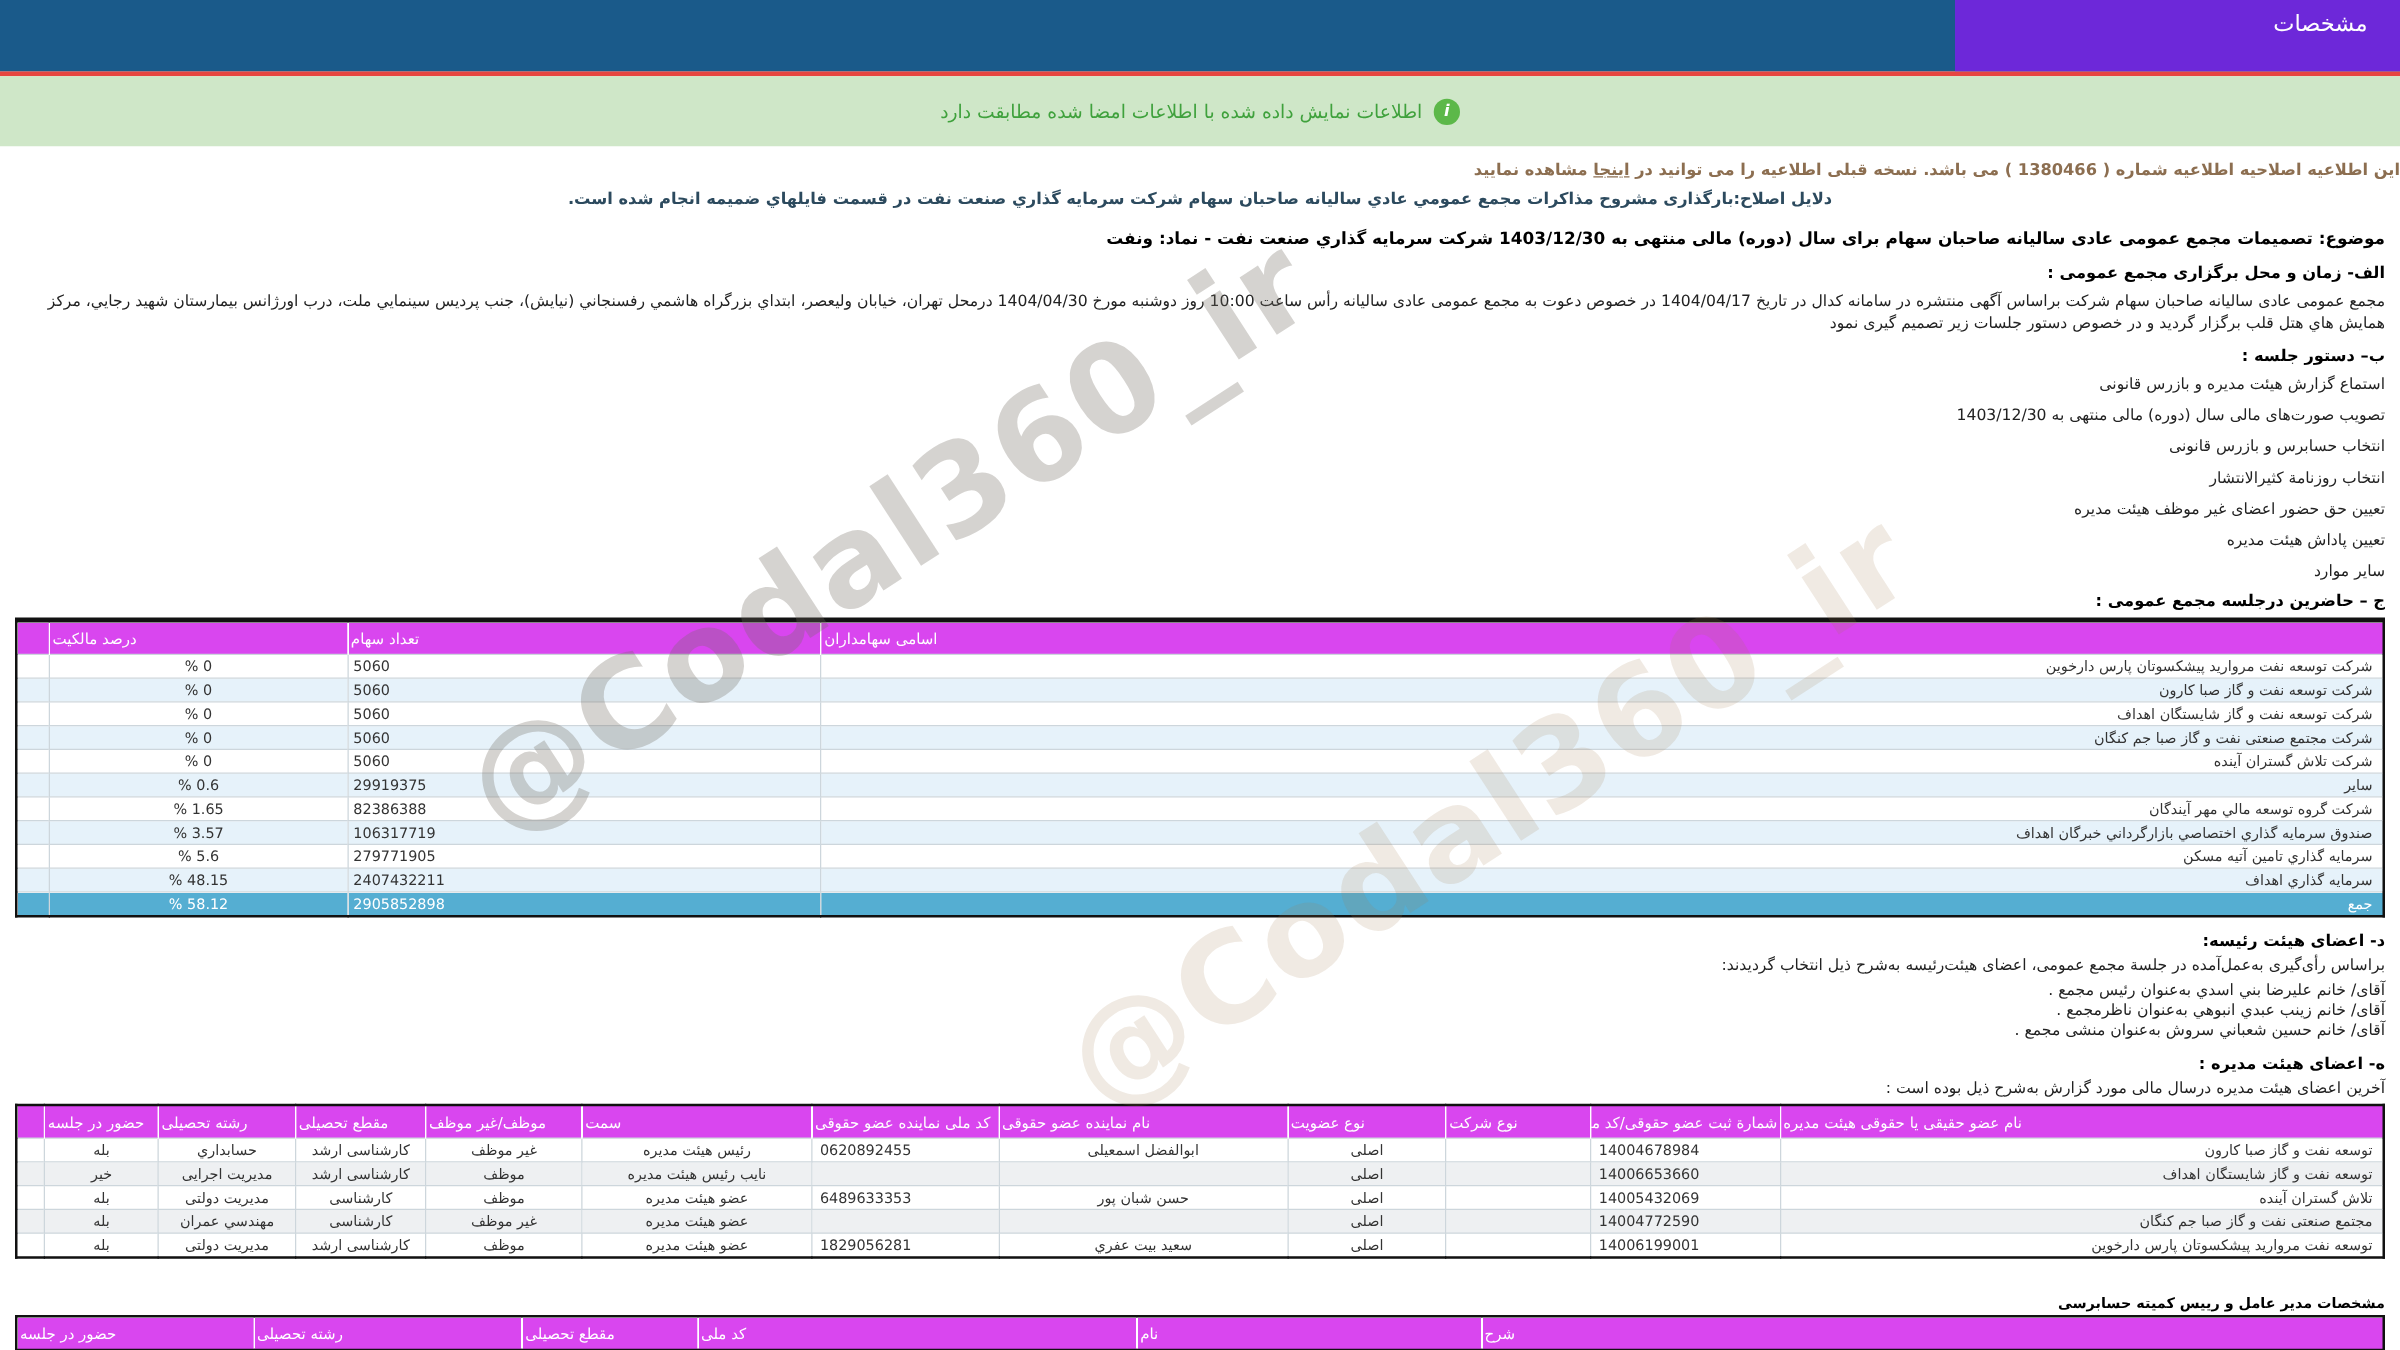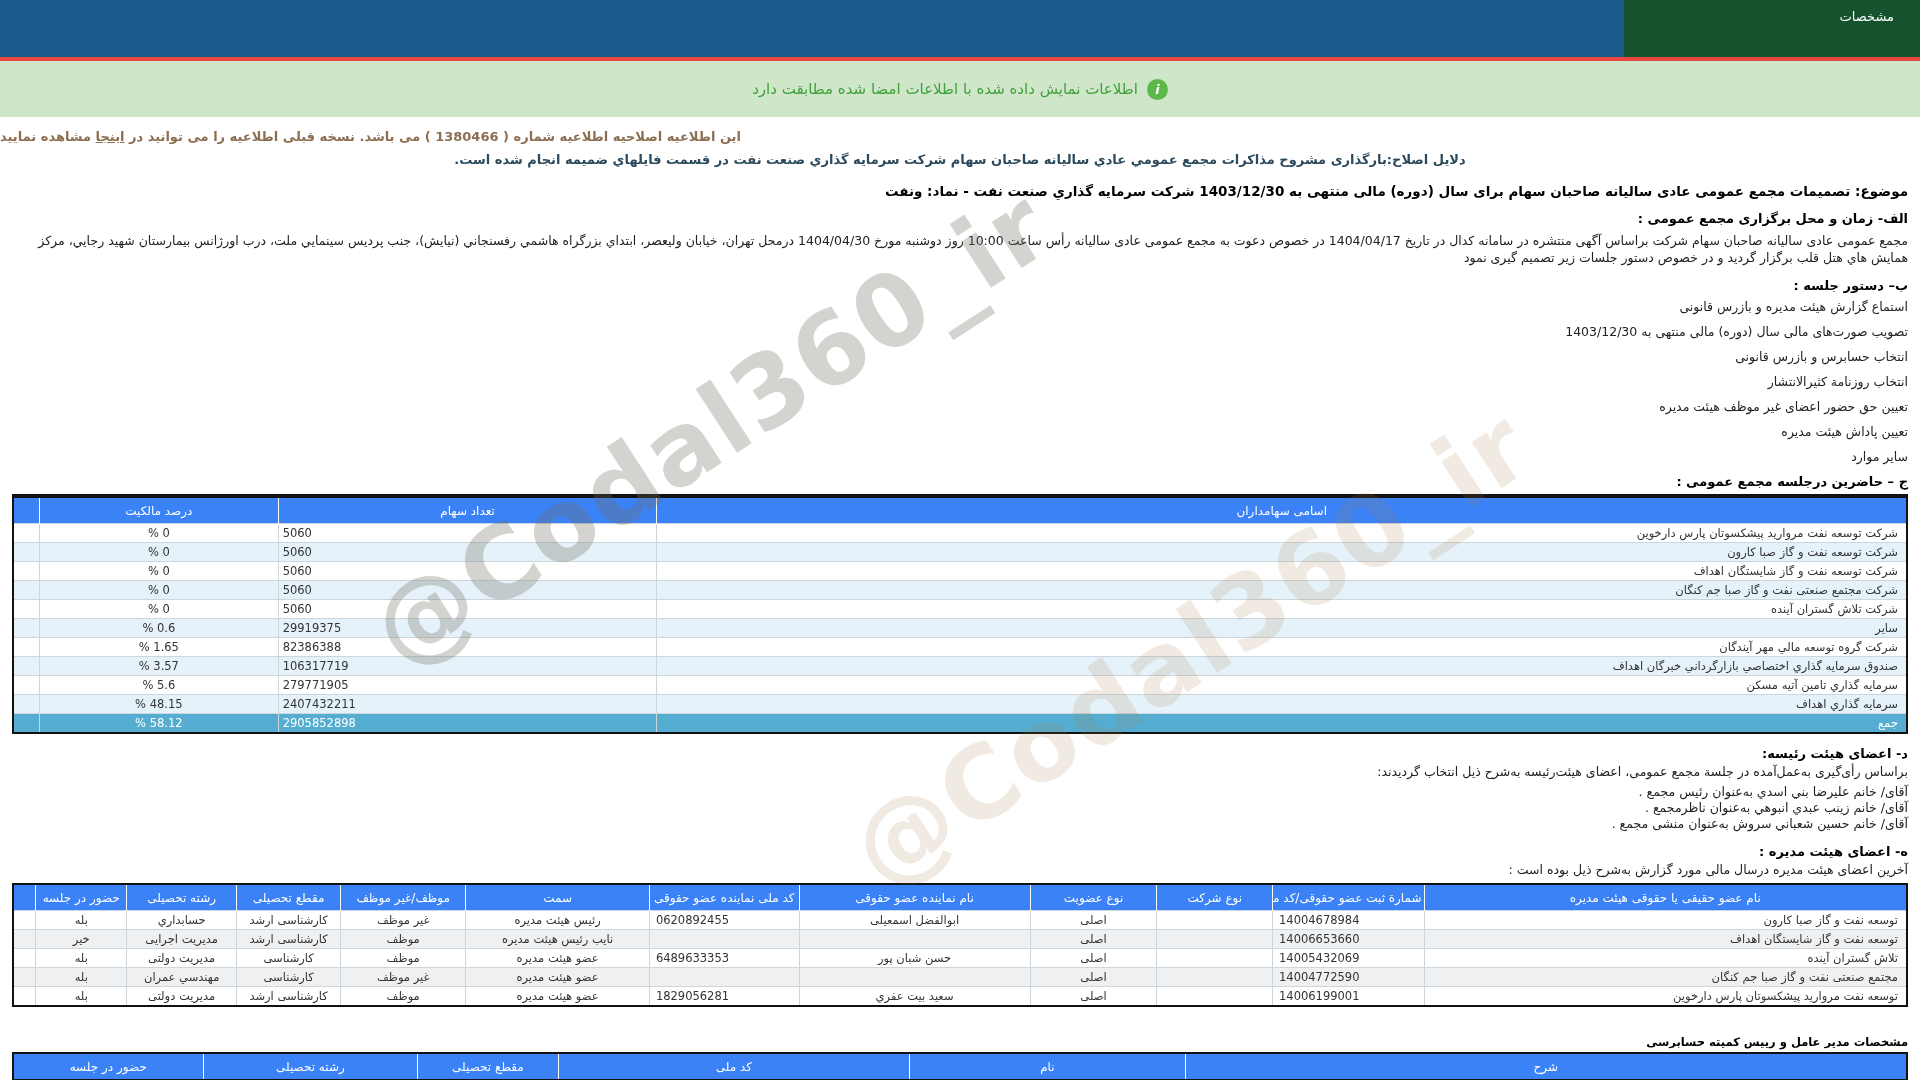--- a/index.html
+++ b/index.html
@@ -4,52 +4,52 @@
 <style>
   html,body{margin:0;padding:0;}
   body{
     width:1920px;height:1080px;overflow:hidden;background:#fff;position:relative;
     direction:rtl;text-align:right;color:#222;
     font-family:"DejaVu Sans","Liberation Sans",sans-serif;font-size:12.5px;
   }
   
   .topbar{height:57px;background:#1a5a8a;position:relative;}
   .topbar .tab{
-    position:absolute;top:0;left:auto;right:0;width:296px;height:57px;background:#14532d;
-    box-sizing:border-box;padding:9px 26px 0 0;color:#fff;font-size:13px;cursor:pointer;
+    position:absolute;top:0;left:auto;right:0;width:356px;height:57px;background:#6d28d9;
+    box-sizing:border-box;padding:9px 26px 0 0;color:#fff;font-size:18px;cursor:pointer;
   }
   .redline{height:4px;background:#e74540;}
   .greenbar{
     height:56px;background:#cfe7c8;display:flex;align-items:center;justify-content:center;
     gap:9px;color:#3fa13c;font-size:15px;
   }
   .info-ico{
     width:21px;height:21px;border-radius:50%;background:#5cb849;color:#fff;display:inline-flex;
     align-items:center;justify-content:center;font-weight:bold;font-size:13px;font-style:italic;flex:0 0 auto;
   }
   
-  .amend1{margin-top:12px;text-align:left;font-weight:bold;font-size:13px;color:#8c6e50;}
+  .amend1{margin-top:12px;text-align:right;font-weight:bold;font-size:13px;color:#8c6e50;}
   .amend1 a{color:#8c6e50;text-decoration:underline;cursor:pointer;}
   .amend2{margin-top:8px;text-align:center;font-weight:bold;font-size:13px;color:#2c4a5e;}
   
   .content{padding:0 12px;position:relative;}
   .subject{margin-top:16px;font-weight:bold;font-size:13.5px;color:#000;}
   .sec-title{margin-top:12px;font-weight:bold;font-size:13px;color:#000;}
   .para{margin-top:6px;line-height:17px;color:#222;}
   .agenda{margin-top:6px;}
   .agenda div{line-height:15px;margin-bottom:10px;color:#222;}
   .underlined{border-bottom:2px solid #111;padding-bottom:5px;margin-top:10px;}
   .members{margin-top:4px;}
   .members div{line-height:16px;color:#222;}
   .small-label{margin-top:28px;font-weight:bold;font-size:11.5px;color:#000;}
   
   table{width:100%;border-collapse:collapse;border:2px solid #111;table-layout:fixed;}
   thead th{
-    background:#3b82f6;color:#fff;font-weight:normal;font-size:12px;height:23px;
-    text-align:center;padding:1px 2px;overflow:hidden;white-space:nowrap;
+    background:#d946ef;color:#fff;font-weight:normal;font-size:12px;height:23px;
+    text-align:left;padding:1px 2px;overflow:hidden;white-space:nowrap;
   }
   thead th:not(:first-child){border-right:1px solid rgba(255,255,255,.9);}
   tbody td{
     height:16px;line-height:16px;font-size:11.5px;color:#333;padding:1px 4px;
     border:1px solid #cdd6dc;overflow:hidden;white-space:nowrap;text-align:center;
   }
   tbody tr:nth-child(even) td{background:#e6f2fa;}
   #board-table tbody tr:nth-child(even) td{background:#eef0f2;}
   .c-name{text-align:right;padding-right:8px;}
   .c-num{text-align:left;}

